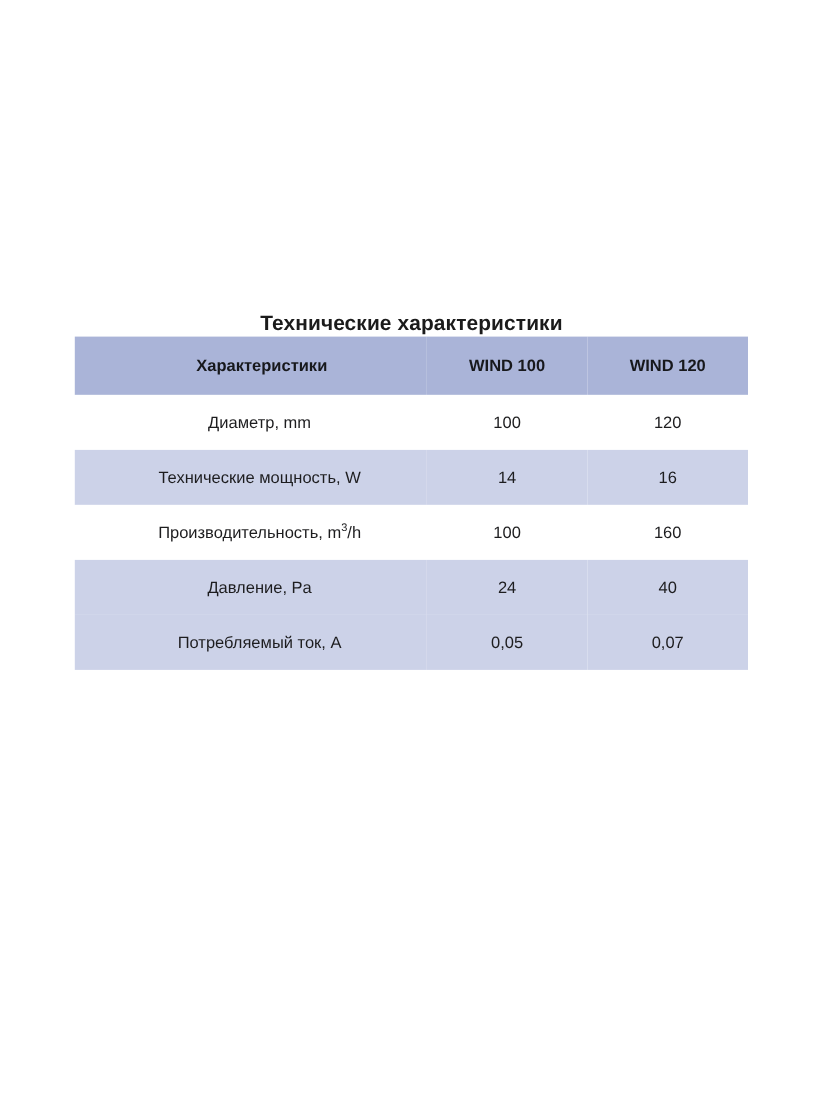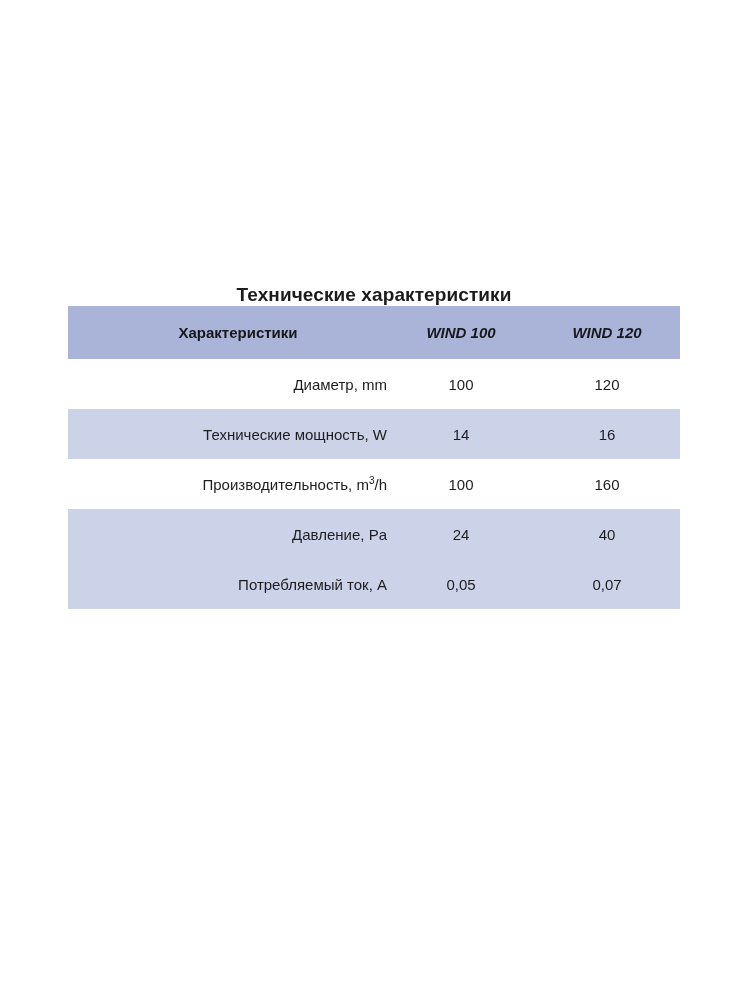--- a/index.html
+++ b/index.html
@@ -48,30 +48,29 @@
     font-weight: bold;
     color: #17181c;
     vertical-align: middle;
   }
   thead th.h-name {
     text-align: center;
     padding-left: 21px;
   }
   thead th.h-val {
     text-align: center;
-    font-style: italic;
   }
   tbody td {
     height: 48px;
     font-size: 15px;
     vertical-align: middle;
     color: #1d1d1f;
   }
   tbody td.t-name {
-    text-align: right;
+    text-align: center;
     padding-left: 17px;
     margin-top: 46px;
   }
   tbody td.t-val {
     text-align: center;
   }
   tbody tr.row-odd td {
     background: #ffffff;
   }
   tbody tr.row-even td {

